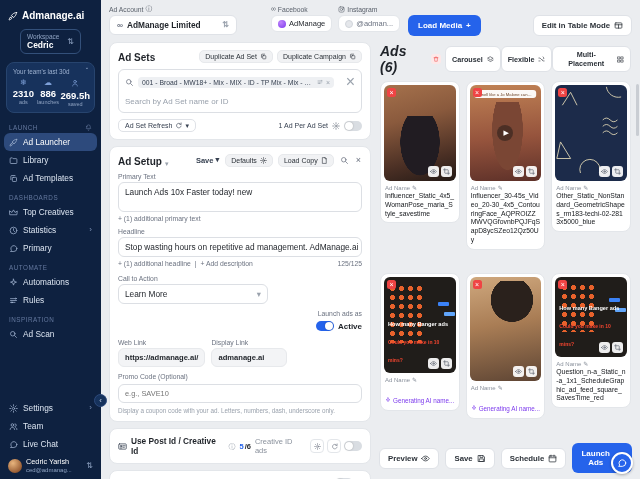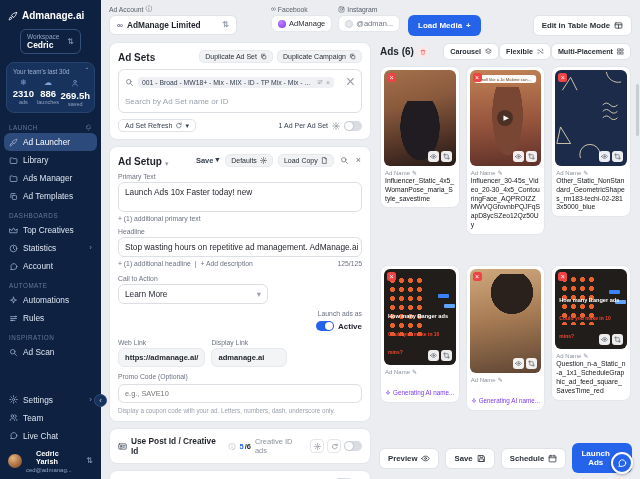--- a/index.html
+++ b/index.html
@@ -23,21 +23,21 @@
   .stats .num { font-size:9.5px; font-weight:bold; color:#fff; margin-top:1px; }
   .stats .lb { font-size:5.5px; color:#8fa3c2; }
   .sec-label { display:flex; justify-content:space-between; align-items:center; padding:7px 9px 2px; font-size:6.3px; letter-spacing:.5px; color:#64789e; }
   .nav-item { display:flex; align-items:center; gap:5px; padding:4px 9px; font-size:8.3px; color:#dbe4f0; cursor:pointer; }
   .nav-item .ic, .nav-item .tic { color:#9fb2cf; }
   .nav-item.active { background:#2d4a7c; border-radius:6px; margin:0 4px; padding:4px 5px; color:#fff; }
   .nav-item .chev { margin-left:auto; color:#7d92b5; font-size:8px; }
   .side-spacer { flex:1; }
   .user-row { display:flex; align-items:center; gap:4px; padding:5px 8px 0; }
   .avatar { width:14px; height:14px; border-radius:50%; background:radial-gradient(circle at 35% 30%, #e8b57e, #9a5f36 70%, #5d3a22); flex:none; }
-  .uname { font-size:7.3px; font-weight:bold; color:#fff; line-height:1.2;margin-left:10px; }
+  .uname { font-size:7.3px; font-weight:normal; color:#fff; line-height:1.2; }
   .umail { font-size:6px; color:#8fa3c2; }
   .updown { margin-left:auto; color:#8fa3c2; font-size:8px; }
   .collapse-btn { position:absolute; left:94px; top:394px; width:13px; height:13px; border-radius:50%; background:#16325c; border:1px solid #2d4a7c; color:#cdd9ea; font-size:8px; display:flex; align-items:center; justify-content:center; z-index:6; cursor:pointer; }
 
   
   .main { flex:1; display:flex; flex-direction:column; padding:6px 8px 6px 8px; min-width:0; }
   .tophdr { display:flex; align-items:flex-start; gap:8px; padding-bottom:6px; }
   .fld-label { font-size:6.8px; color:#5a616b; margin-bottom:2px; display:flex; align-items:center; gap:2px; }
   .select-box { background:#fff; border:1px solid #dfe2e7; border-radius:6px; padding:4px 7px; display:flex; align-items:center; gap:4px; font-size:8.3px; font-weight:bold; min-width:128px; cursor:pointer; }
   .soc-group { display:flex; gap:6px; margin-left:26px; }
@@ -89,21 +89,21 @@
   .rowcard { display:flex; align-items:center; gap:4px; padding:7px 8px; }
   .rowcard .ttl { font-size:8.3px; font-weight:bold; }
   .rowcard .blue { color:#2563eb; font-weight:bold; font-size:7.5px; }
   .rowcard .mut { color:#8a919c; font-size:7.5px; }
   .sq-btn { width:14px; height:14px; border:1px solid #e3e6ea; border-radius:4px; background:#fff; display:flex; align-items:center; justify-content:center; color:#6b7280; cursor:pointer; font-size:8px; }
   .minfo { color:#9aa2ad; font-size:7px; }
 
   
   .rightcol { flex:1; display:flex; flex-direction:column; min-width:0; }
   .ads-hdr { display:flex; align-items:center; gap:4px; padding:1px 1px 5px; }
-  .ads-title { font-size:10px; font-weight:bold; }
+  .ads-title { font-size:14px; font-weight:bold;font-style:italic; }
   .del-ic { width:10px; height:10px; background:#fde8e8; border-radius:3px; display:flex; align-items:center; justify-content:center; color:#ef4444; cursor:pointer; }
   .del-ic svg { width:6px; height:6px; }
   .ads-btns { margin-left:auto; display:flex; }
   .ads-btns .btn-white { padding:3px 6px; font-size:7.2px; }
   .adgrid { display:grid; grid-template-columns:repeat(3,1fr); gap:6px; align-items:start; flex:1; min-height:0; overflow:hidden; padding:1px; }
   .adcard { background:#fff; border:1px solid #e3e6ea; border-radius:8px; padding:3px 3px 4px; position:relative; }
   .art { height:96px; border-radius:6px; position:relative; overflow:hidden; }
   .art1 { background:linear-gradient(165deg,#a5714c 0%,#8a5a3d 35%,#4a2f24 75%,#241a16 100%); }
   .art1::before { content:""; position:absolute; left:18%; right:18%; top:32%; bottom:0; background:radial-gradient(ellipse at 50% 40%, #211c22 0 60%, transparent 61%); }
   .art2 { background:linear-gradient(175deg,#c08255 0%,#96543d 55%,#5e3129 100%); }
@@ -320,26 +320,20 @@
     <span>Ad Launcher</span>
   </div>
   <div class="nav-item">
     <svg class="ic">
         <use href="#i-folder"></use>
       </svg>
     <span>Library</span>
   </div>
   <div class="nav-item">
     <svg class="ic">
-        <use href="#i-folder"></use>
-      </svg>
-    <span>Ads Manager</span>
-  </div>
-  <div class="nav-item">
-    <svg class="ic">
         <use href="#i-copy"></use>
       </svg>
     <span>Ad Templates</span>
   </div>
 
   <div class="sec-label">
       <span>DASHBOARDS</span>
     </div>
   <div class="nav-item">
     <svg class="ic">
@@ -351,21 +345,21 @@
     <svg class="ic">
         <use href="#i-clock"></use>
       </svg>
     <span>Statistics</span>
     <span class="chev tic">›</span>
   </div>
   <div class="nav-item">
     <svg class="ic">
         <use href="#i-chat"></use>
       </svg>
-    <span>Account</span>
+    <span>Primary</span>
   </div>
 
   <div class="sec-label">
       <span>AUTOMATE</span>
     </div>
   <div class="nav-item">
     <svg class="ic">
         <use href="#i-sparkle"></use>
       </svg>
     <span>Automations</span>

